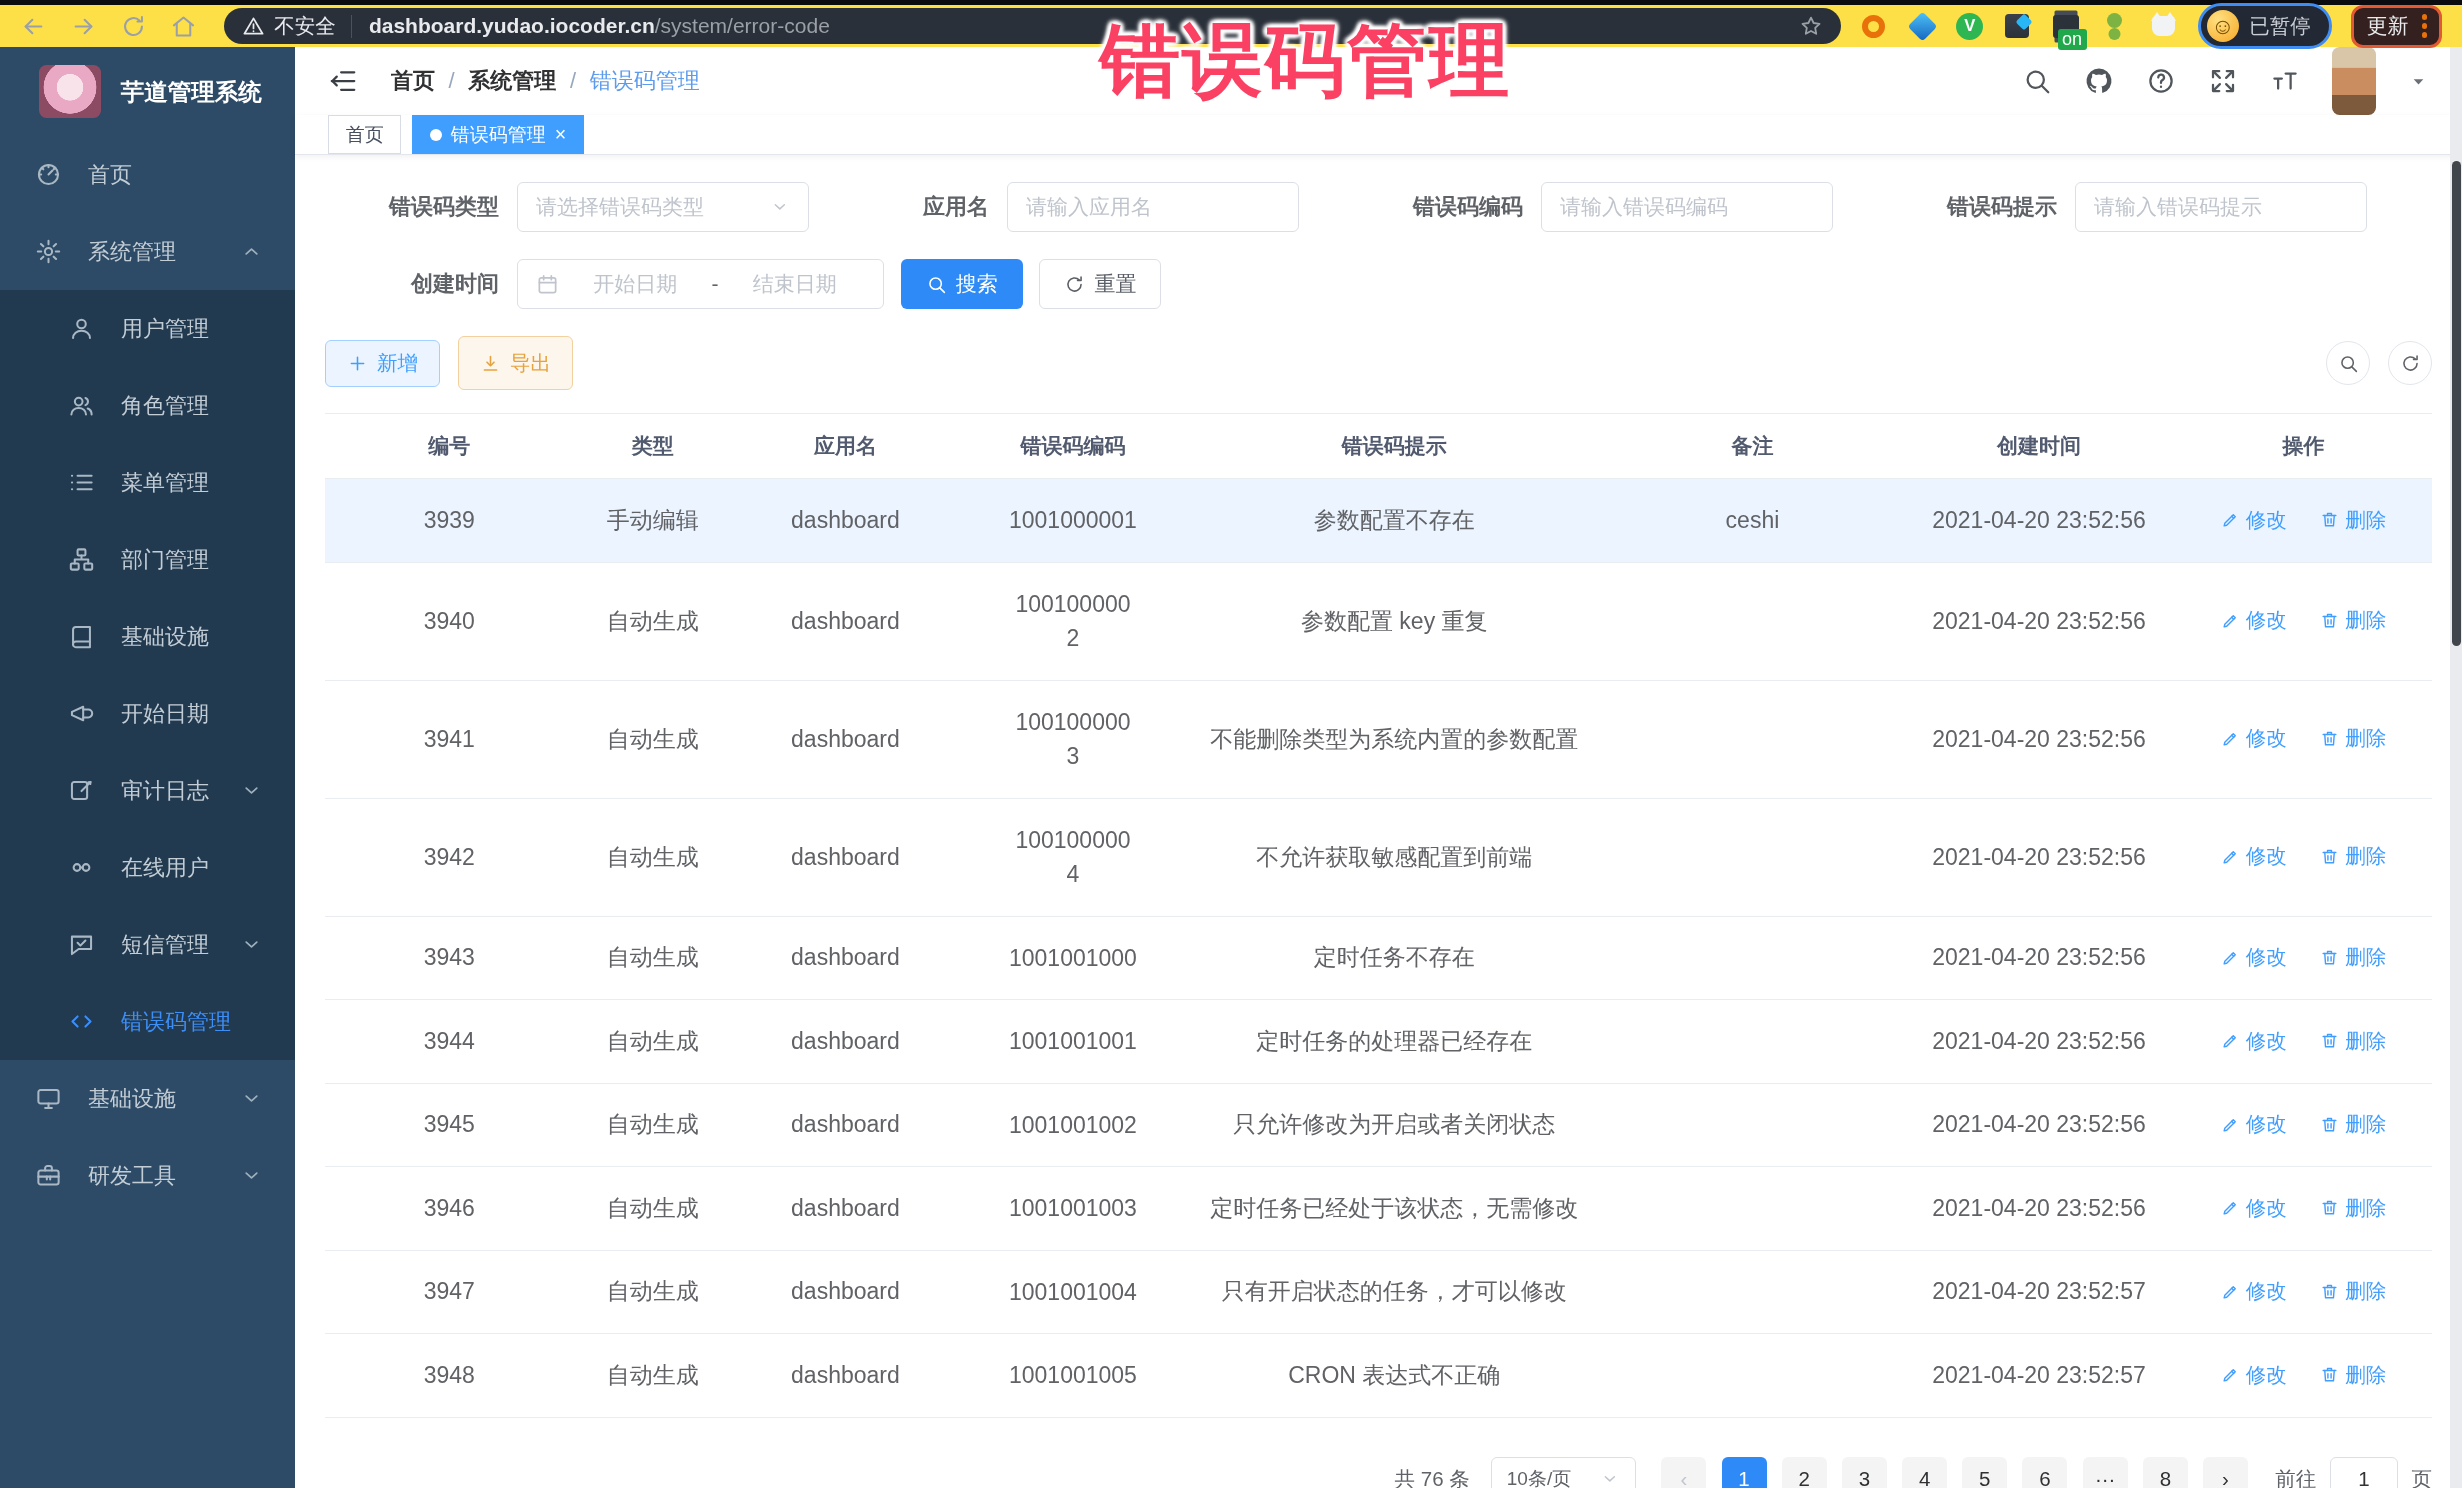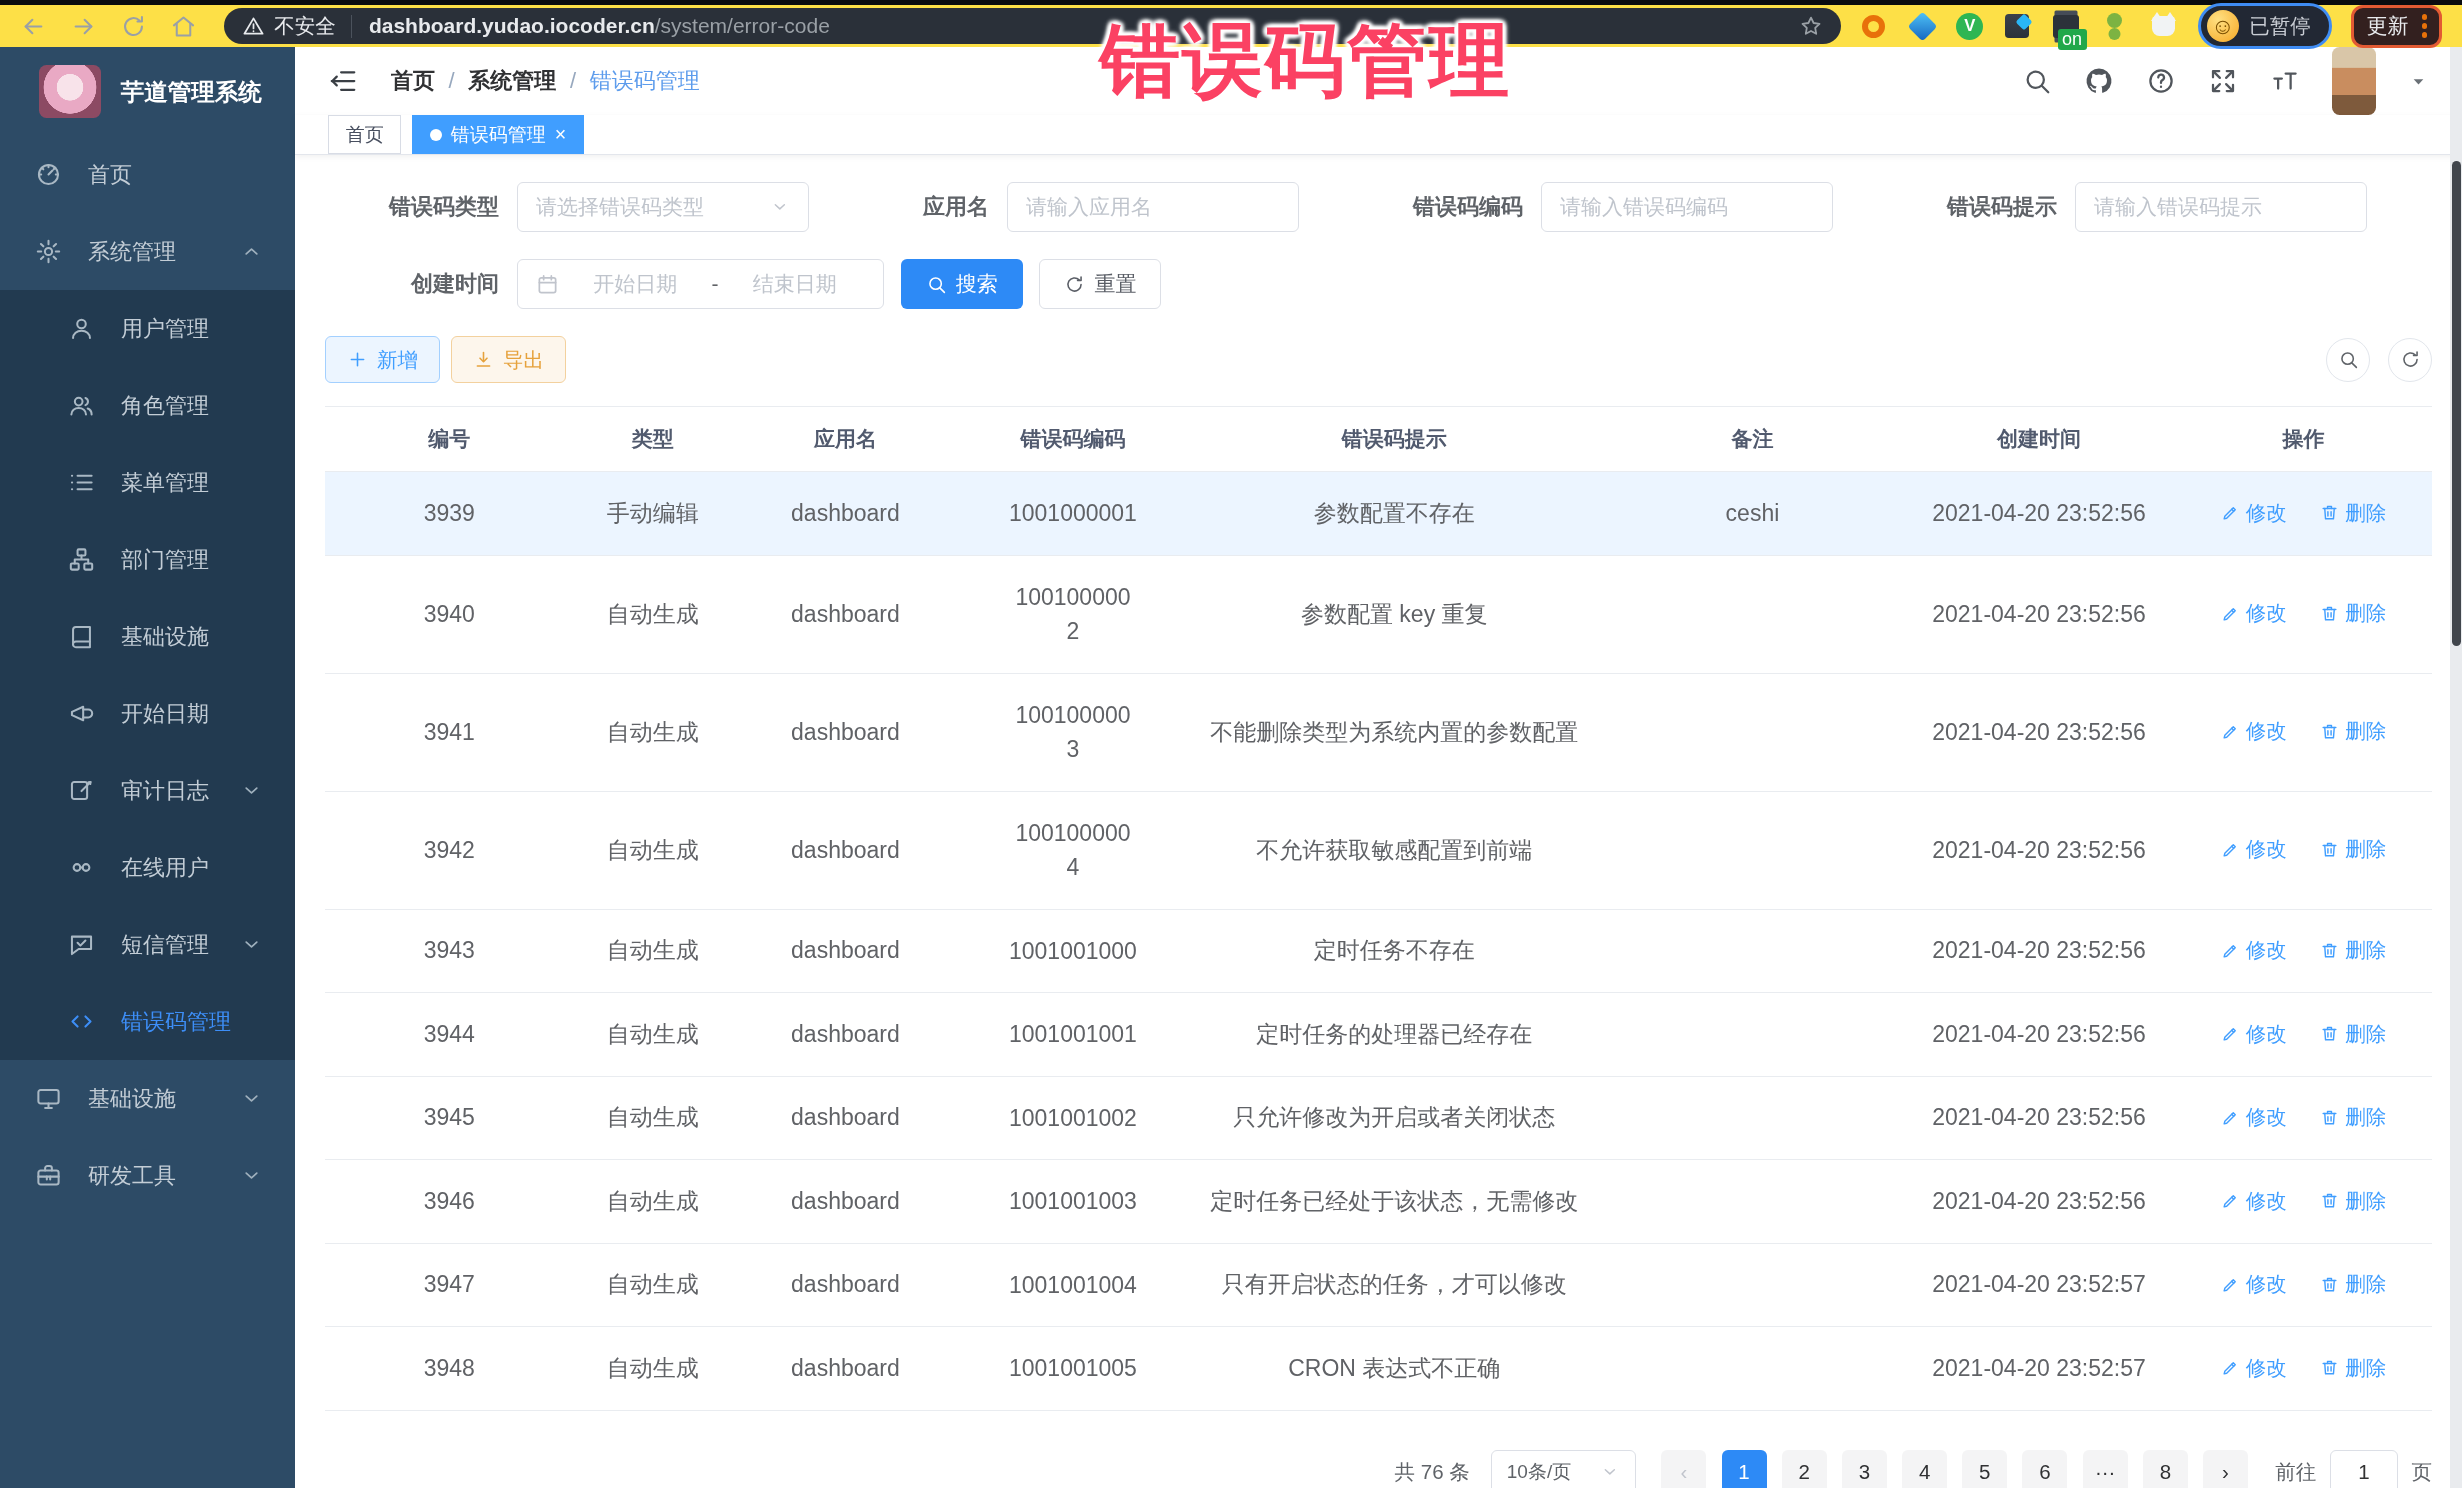--- a/index.html
+++ b/index.html
@@ -87,21 +87,21 @@
   .control.date { width:367px; gap:6px; }
   .control.date .cal { color:#c0c4cc; font-size:23px; display:flex; }
   .control.date .ph { flex:1 1 auto; text-align:center; }
   .control.date .dsep { color:#606266; }
   .btn { height:50px; display:inline-flex; align-items:center; gap:9px; padding:0 24px; border-radius:6px; font-size:21px; cursor:pointer; border:1.5px solid transparent; white-space:nowrap; }
   .btn .bic { font-size:21px; display:flex; }
   .btn.primary { background:#2d8af6; color:#fff; margin-left:16.7px; }
   .btn.plain { background:#fff; border-color:#dcdfe6; color:#5a5e66; margin-left:16.7px; }
   .toolbar { display:flex; align-items:center; margin-bottom:23px; }
   .btn.add { height:47px; background:#ecf5ff; border-color:#a3d0ff; color:#409eff; padding:0 21px; font-size:20.5px; }
-  .btn.export { height:47px; background:#fdf6ec; border-color:#f3d19e; color:#e6a23c; padding:0 21px; font-size:20.5px; margin-left:11px; }
+  .btn.export { height:54px; background:#fdf6ec; border-color:#f3d19e; color:#e6a23c; padding:0 21px; font-size:20.5px; margin-left:18px; }
   .tool-right { margin-left:auto; display:flex; gap:18px; }
   .circle-btn { width:44px; height:44px; border-radius:50%; border:1.5px solid #e2e6ec; background:#fff; color:#5f6368; font-size:21px; display:flex; align-items:center; justify-content:center; cursor:pointer; }
 
   
   table { width:100%; border-collapse:collapse; table-layout:fixed; }
   thead th { font-size:21px; color:#515a6e; font-weight:bold; padding:18px 6px; border-top:1.5px solid #e9ecf0; border-bottom:1.5px solid #e9ecf0; text-align:center; white-space:nowrap; }
   tbody td { font-size:23px; color:#606266; padding:24px 6px; border-bottom:1.5px solid #e9ecf0; text-align:center; overflow:hidden; }
   tbody tr.hover td { background:#ecf5ff; }
   td.code-cell { white-space:pre-line; line-height:1.5; }
   .op { color:#409eff; font-size:20.5px; display:inline-flex; align-items:center; gap:6px; cursor:pointer; white-space:nowrap; }

